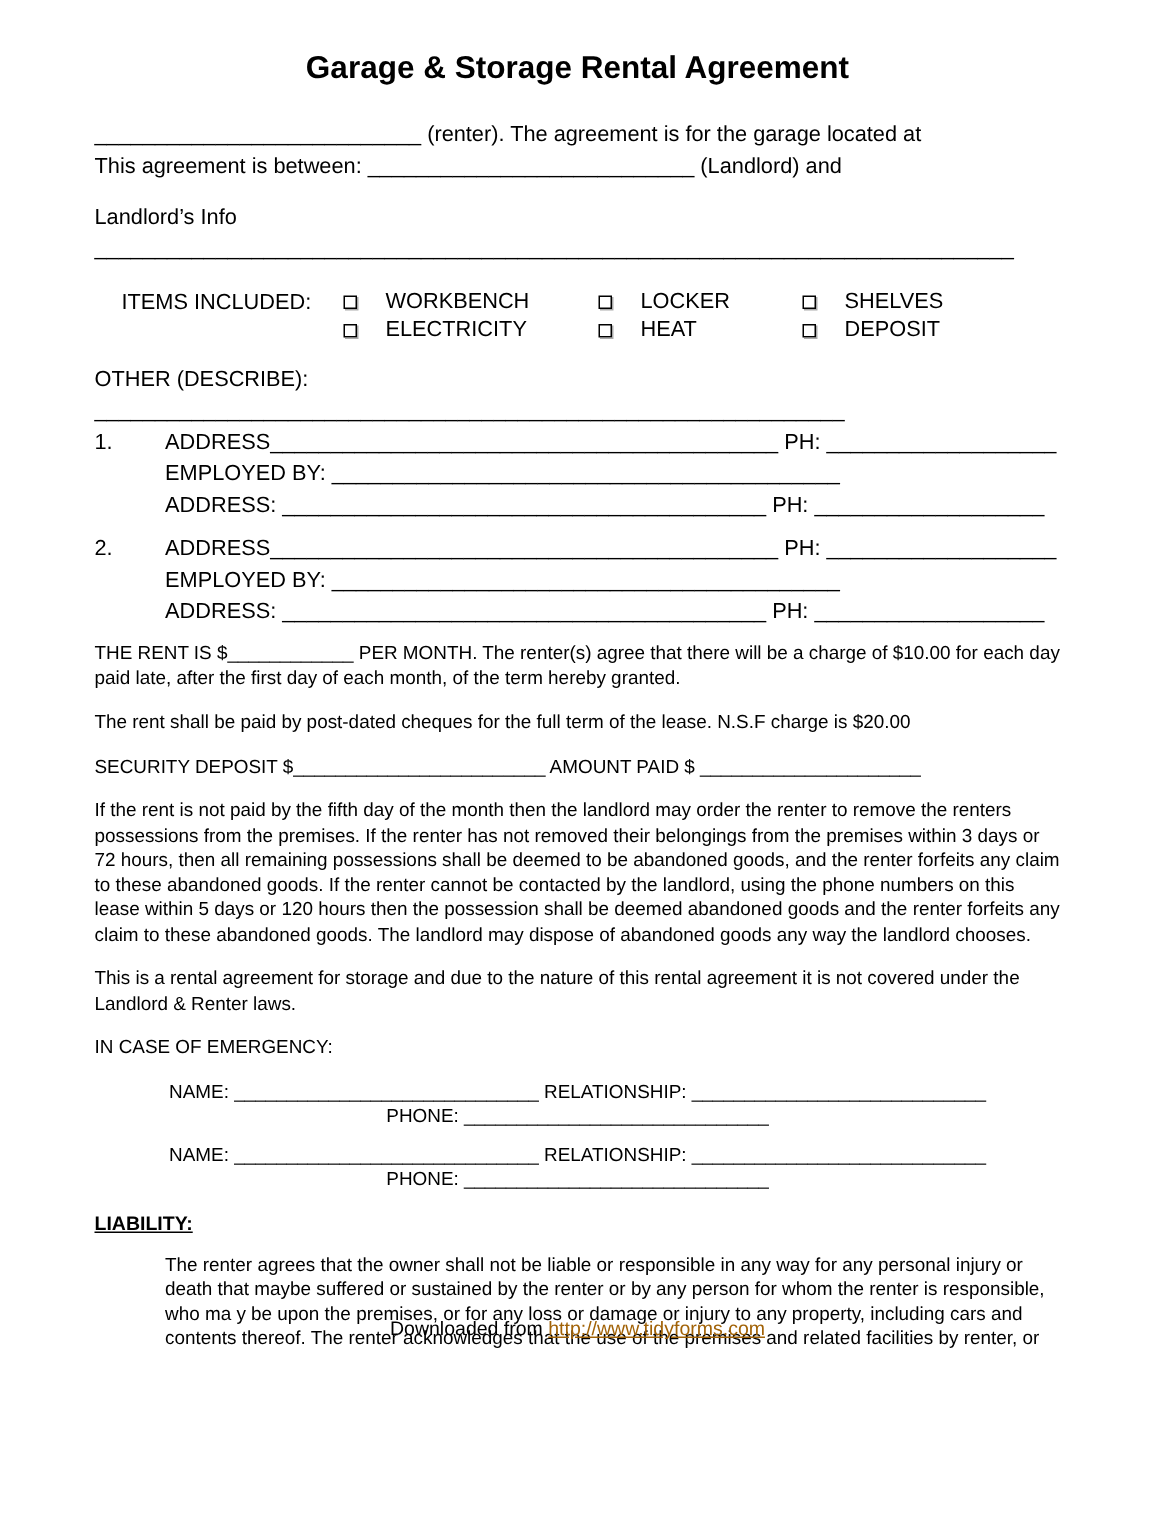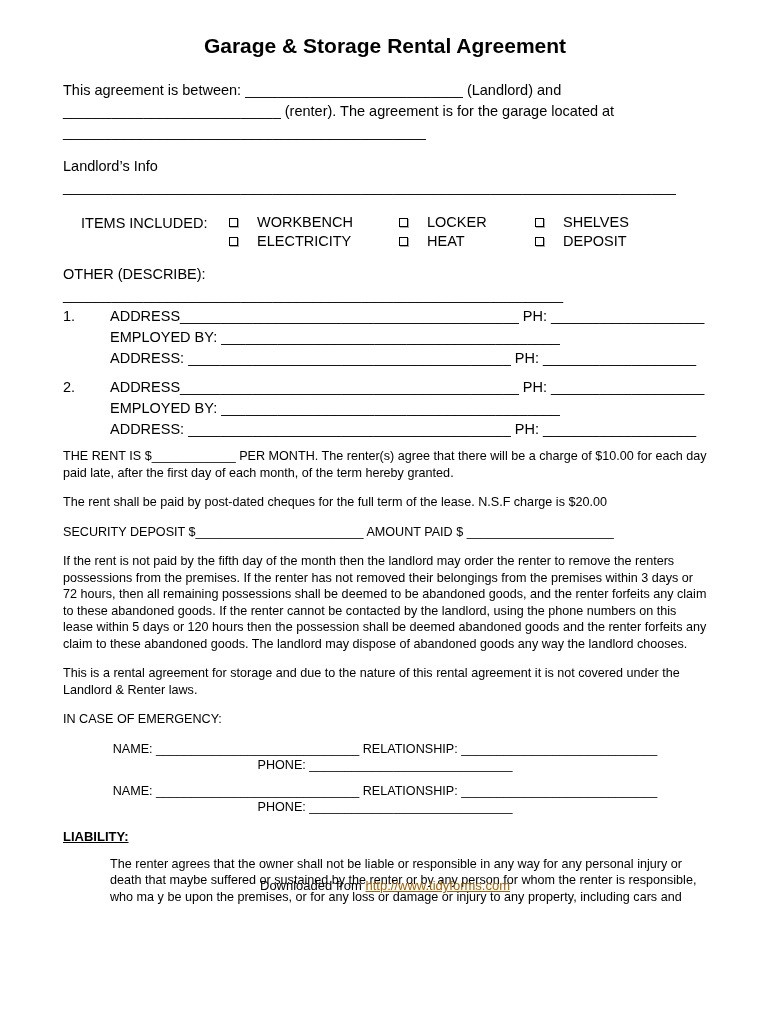--- a/index.html
+++ b/index.html
@@ -97,23 +97,22 @@
 </style>
 </head>
 <body>
 
 <div class="page">
   <div class="content">
 
     <h1 class="doc-title">Garage &amp; Storage Rental Agreement</h1>
 
     <p class="big-text">
+      <span class="intro-line">___________________________ (renter).  The agreement is for the garage located at</span>
       <span class="intro-line">This agreement is between: ___________________________ (Landlord) and</span>
-      <span class="intro-line">___________________________ (renter).  The agreement is for the garage located at</span>
-      <span class="intro-line">_____________________________________________</span>
     </p>
 
     <p class="big-text landlord-line">Landlord’s Info ____________________________________________________________________________</p>
 
     <div class="items-row big-text">
       <span class="items-label">ITEMS INCLUDED:</span>
       <div class="items-grid">
         <span class="opt">
           <span class="cb"></span>
           <span>WORKBENCH</span>

